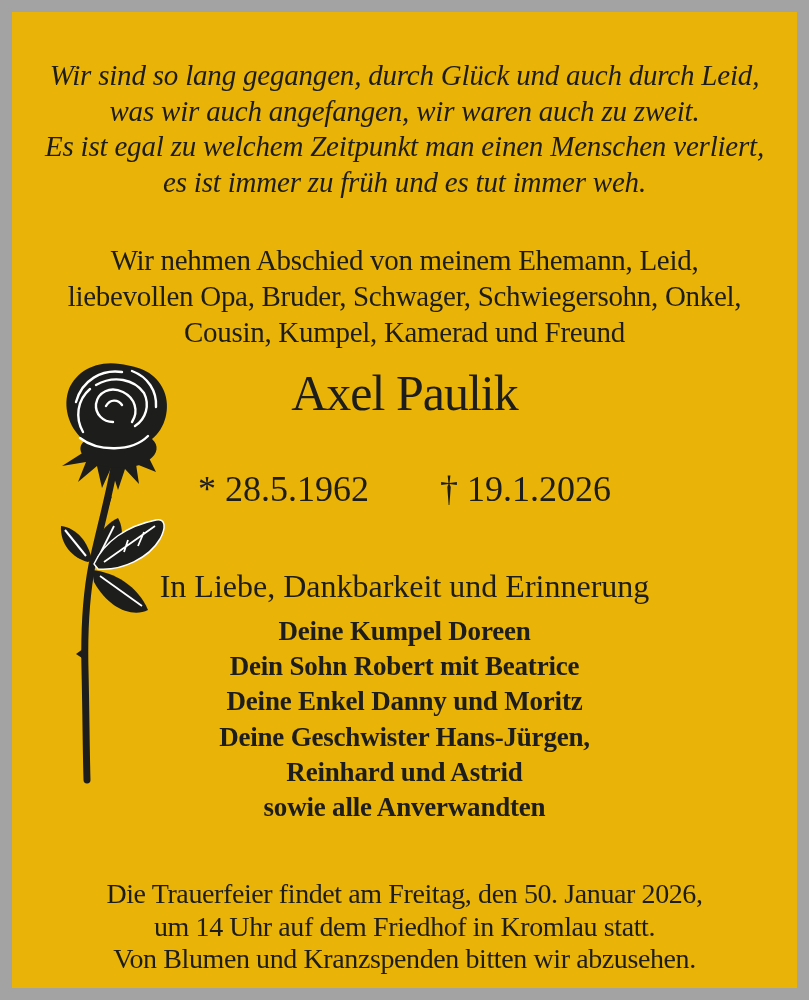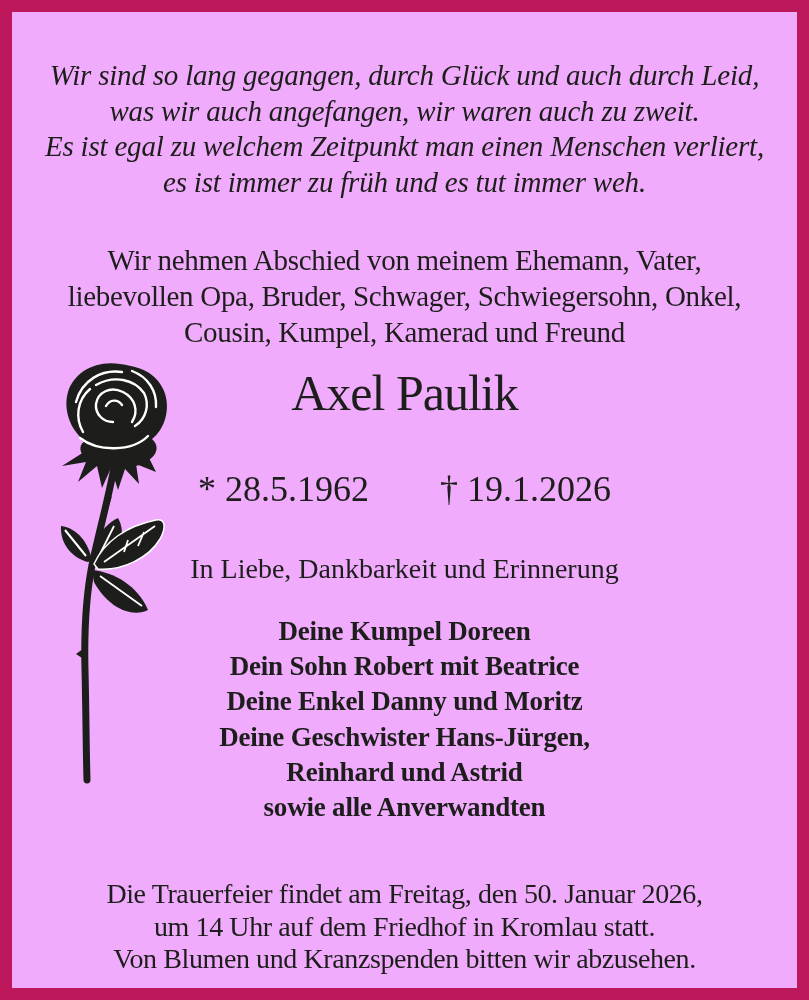--- a/index.html
+++ b/index.html
@@ -5,22 +5,22 @@
   html, body {
     margin: 0;
     padding: 0;
     background: #ffffff;
   }
   .sheet {
     position: relative;
     width: 809px;
     height: 1000px;
     box-sizing: border-box;
-    background: #f0abfc;
-    border: 12px solid #be185d;
+    background: #eab308;
+    border: 12px solid #a3a3a3;
     overflow: hidden;
     font-family: "Liberation Serif", "DejaVu Serif", serif;
     color: #1d1d1b;
   }
   .block {
     position: absolute;
     left: 18px;
     right: 18px;
     text-align: center;
   }
@@ -54,22 +54,22 @@
   .dates {
     top: 460px;
     font-size: 36px;
     line-height: 34px;
   }
   .dates .date {
     display: inline-block;
     margin: 0 31px;
   }
   .dedication {
-    top: 540px;
-    font-size: 28px;
+    top: 557px;
+    font-size: 32px;
     line-height: 34px;
   }
   .mourners {
     top: 602px;
     font-size: 27px;
     font-weight: bold;
     line-height: 35.2px;
     letter-spacing: -0.2px;
   }
   .funeral {
@@ -86,21 +86,21 @@
 <div class="sheet">
 
   <div class="block poem">
     <div class="line">Wir sind so lang gegangen, durch Glück und auch durch Leid,</div>
     <div class="line">was wir auch angefangen, wir waren auch zu zweit.</div>
     <div class="line">Es ist egal zu welchem Zeitpunkt man einen Menschen verliert,</div>
     <div class="line">es ist immer zu früh und es tut immer weh.</div>
   </div>
 
   <div class="block farewell">
-    <div class="line">Wir nehmen Abschied von meinem Ehemann, Vater,</div>
+    <div class="line">Wir nehmen Abschied von meinem Ehemann, Leid,</div>
     <div class="line">liebevollen Opa, Bruder, Schwager, Schwiegersohn, Onkel,</div>
     <div class="line">Cousin, Kumpel, Kamerad und Freund</div>
   </div>
 
   <div class="rose-wrap">
     <svg width="135" height="425" viewBox="0 0 135 425" xmlns="http://www.w3.org/2000/svg" aria-hidden="true">
 
       <path d="M62 108 C 56 140, 47 172, 40 205 C 34 236, 32 270, 33 310 C 34 350, 34 386, 35 420" fill="none" stroke="#1d1d1b" stroke-width="7" stroke-linecap="round"></path>
 
       <path d="M50 148 L60 136 L53 158 Z" fill="#1d1d1b"></path>

